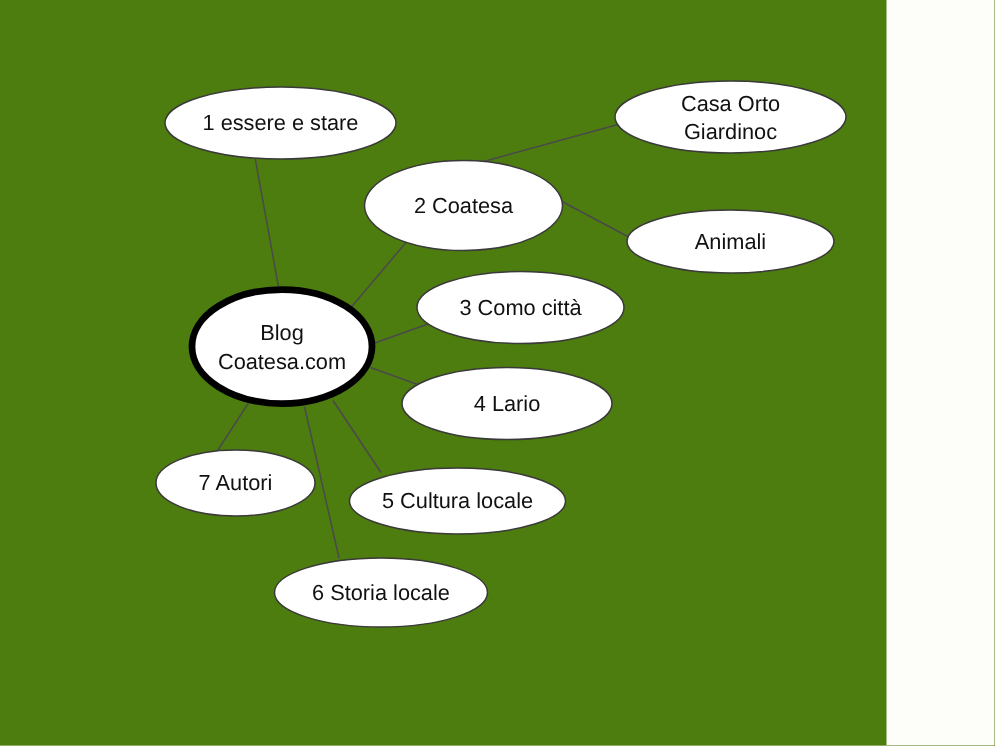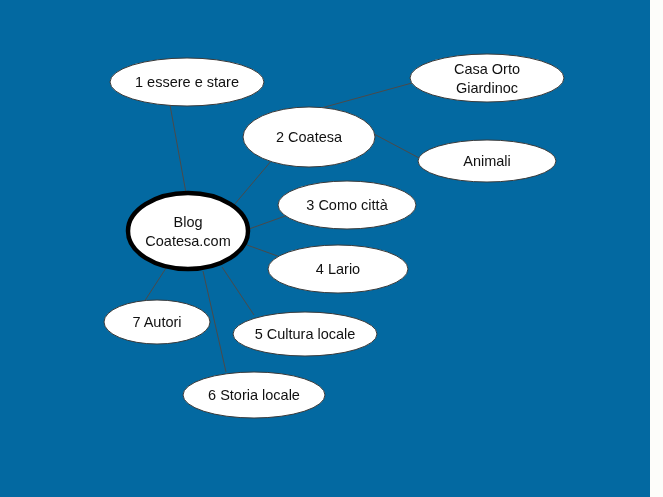--- a/index.html
+++ b/index.html
@@ -9,23 +9,23 @@
   }
   body {
     width: 663px;
     height: 497px;
     background: #fdfdfa;
     font-family: "Liberation Sans", sans-serif;
     overflow: hidden;
   }
   #diagram-root {
     position: relative;
-    width: 650px;
+    width: 591px;
     height: 497px;
-    background: #0369a1;
+    background: #4d7c0f;
     text-decoration: underline;
   }
   svg#mindmap-svg {
     position: absolute;
     top: 0;
     left: 0;
     width: 663px;
     height: 497px;
     display: block;
   }

